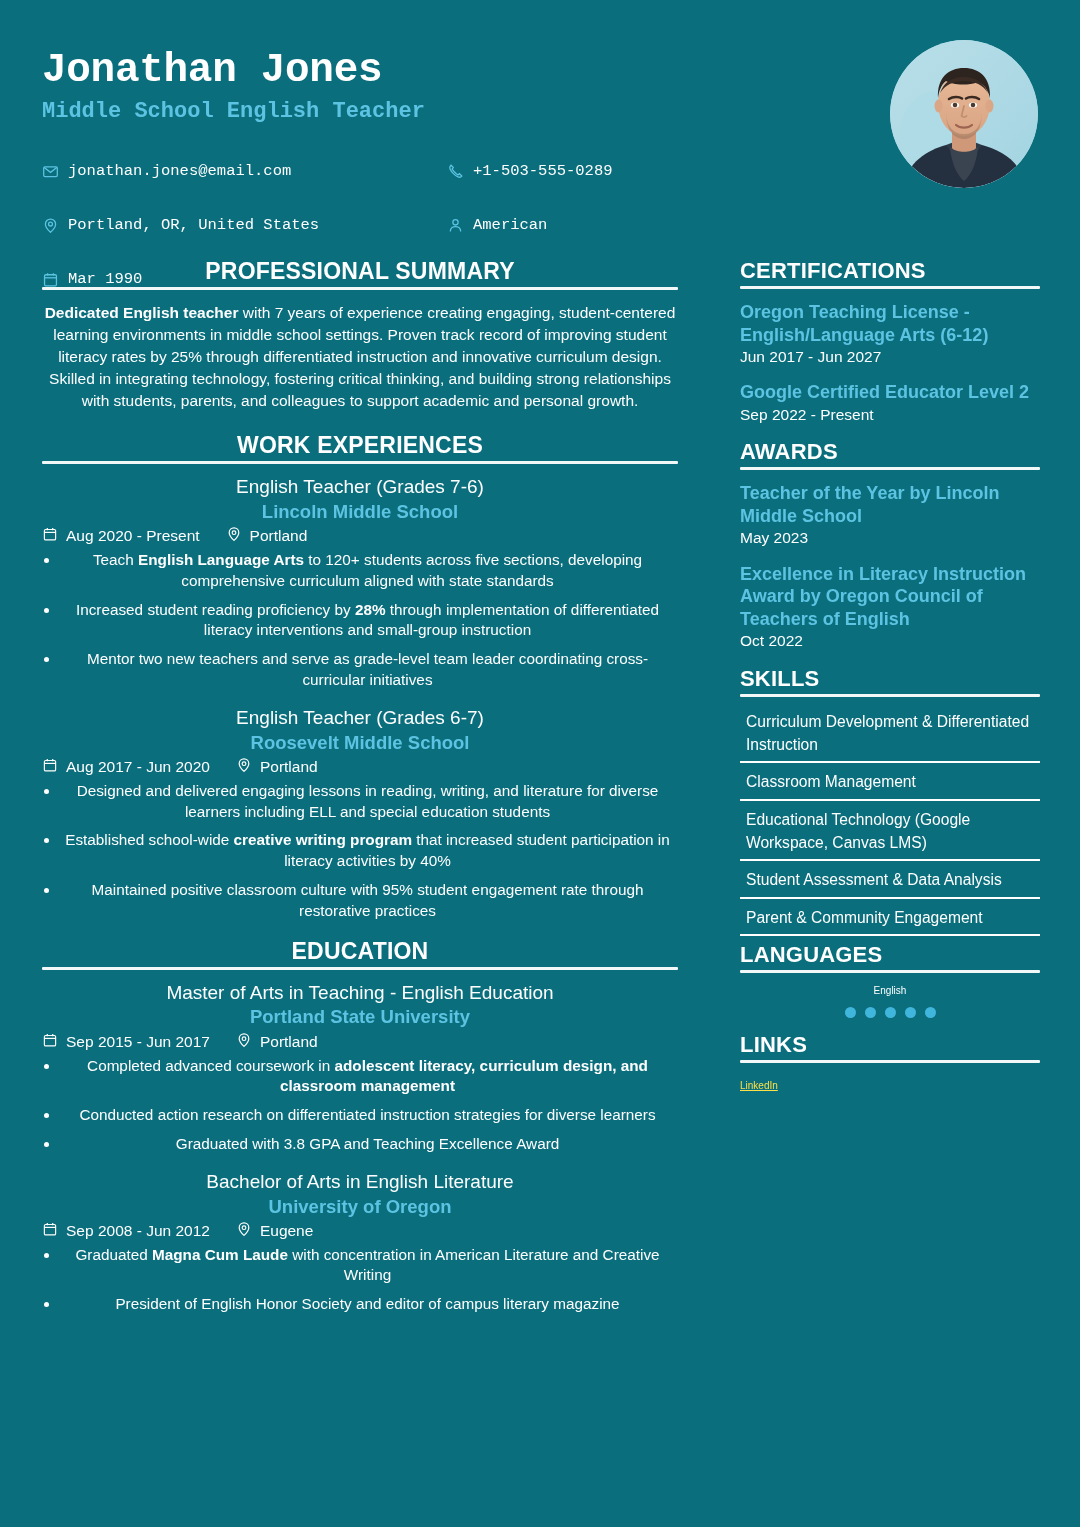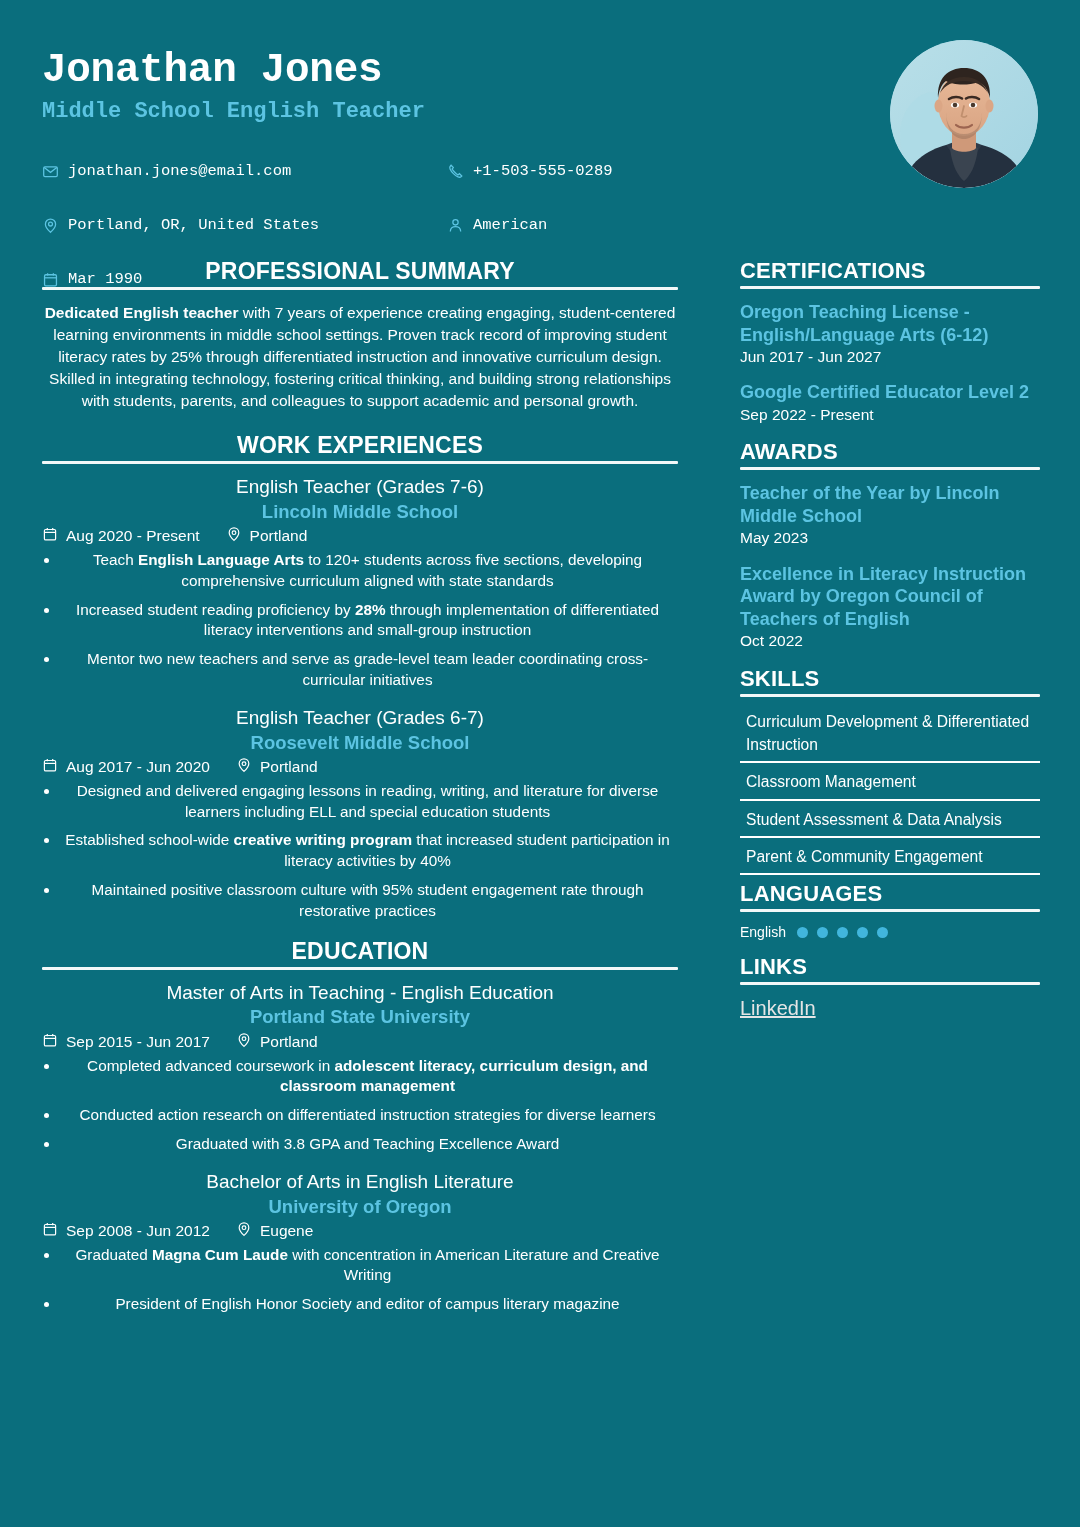--- a/index.html
+++ b/index.html
@@ -177,34 +177,35 @@
     padding: 1px 0 5px 6px;
     border-bottom: 2px solid #ffffff;
     margin-bottom: 6px;
   }
   .skill-item:last-child { margin-bottom: 4px; }
 
   .lang-row {
     display: flex;
     align-items: center;
     gap: 11px;
-    font-size: 14px;
+    font-size: 10px;
     margin-bottom: 14px;
+    flex-direction: column;
   }
   .lang-dots { display: flex; gap: 9px; }
   .dot {
     width: 11px;
     height: 11px;
     border-radius: 50%;
     background: #41b6dd;
   }
 
   .link-item {
-    font-size: 20px;
-    color: #e5e5e5;
+    font-size: 10px;
+    color: #fde047;
     text-decoration: underline;
     display: inline-block;
   }
 </style>
 </head>
 <body>
 
 <div class="page">
 
   <div class="header">
@@ -479,20 +480,21 @@
             </div>
           </div>
       </div>
 
       <div class="side-section">
         <div class="section-title small">SKILLS</div>
         <div class="rule"></div>
         <ul class="skill-list" id="skill-items">
             <li class="skill-item">Curriculum Development &amp; Differentiated Instruction</li>
             <li class="skill-item">Classroom Management</li>
+            <li class="skill-item">Educational Technology (Google Workspace, Canvas LMS)</li>
             <li class="skill-item">Student Assessment &amp; Data Analysis</li>
             <li class="skill-item">Parent &amp; Community Engagement</li>
           </ul>
       </div>
 
       <div class="side-section">
         <div class="section-title small">LANGUAGES</div>
         <div class="rule"></div>
         <div id="language-items">
             <div class="lang-row">

